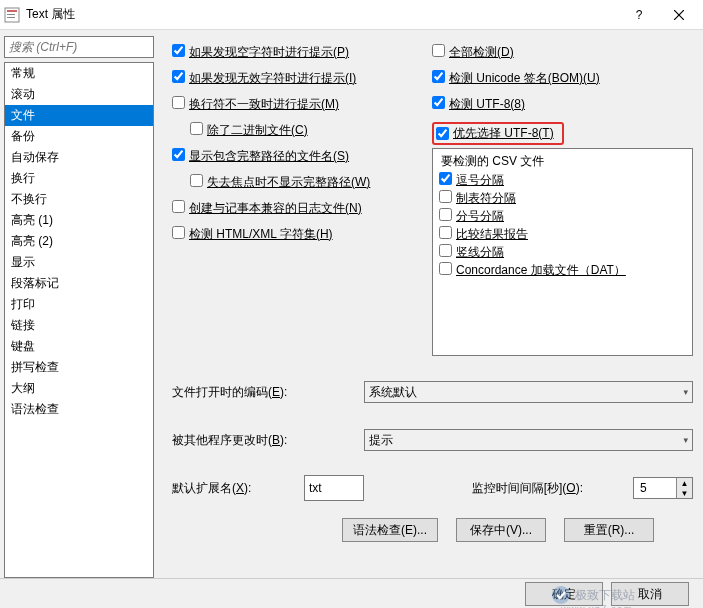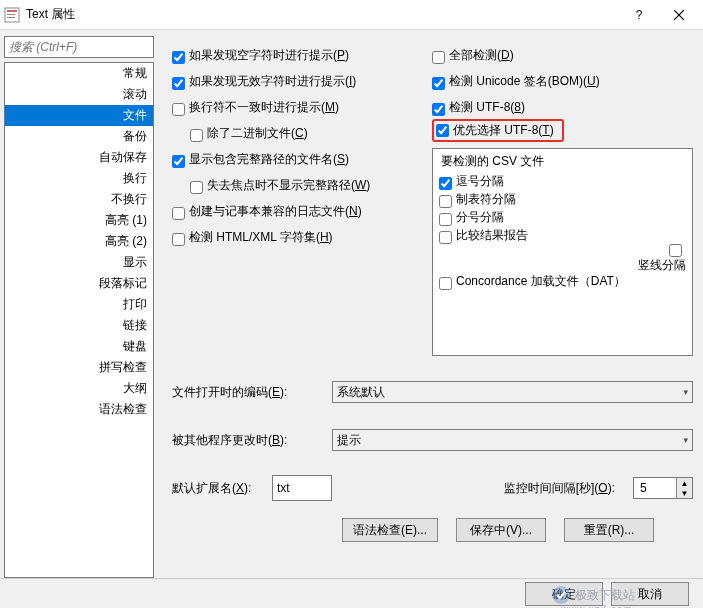--- a/index.html
+++ b/index.html
@@ -5,34 +5,34 @@
 * { box-sizing: border-box; margin: 0; padding: 0; font-family: "Microsoft YaHei", "Segoe UI", sans-serif; font-size: 12px; }
 body { background: #f0f0f0; width: 703px; height: 608px; overflow: hidden; position: relative; }
 .titlebar { height: 30px; background: #fff; border-bottom: 1px solid #ddd; display: flex; align-items: center; padding: 12px 4px; }
 .title-icon { width: 16px; height: 16px; margin-right: 6px; }
 .title-text { flex: 1; }
 .tb-btn { width: 40px; height: 30px; display: flex; align-items: center; justify-content: center; cursor: pointer; }
 .dialog-body { display: flex; height: 548px; background: #f0f0f0; }
 .left-col { width: 158px; padding: 6px 4px 0 4px; display: flex; flex-direction: column; }
 .search-box { width: 100%; height: 22px; border: 1px solid #7a7a7a; padding: 2px 4px; background: #fff; margin-bottom: 4px; color: #4d7c0f; font-style: italic; }
 .cat-list { flex: 1; border: 1px solid #7a7a7a; background: #fff; overflow-y: auto; }
-.cat-item { padding: 2px 6px; cursor: pointer; text-align: right; }
+.cat-item { padding: 2px 6px; cursor: pointer; }
 .cat-item.selected { background: #0078d7; color: #fff; }
 .right-col { flex: 1; padding: 14px 10px 6px 14px; position: relative; }
 .two-col-row { display: flex; }
 .col-a { width: 260px; }
 .col-b { flex: 1; }
-.ck-row { display: flex; align-items: flex-end; margin-bottom: 6px; height: 20px; }
+.ck-row { display: flex; align-items: flex-start; margin-bottom: 6px; height: 20px; text-decoration: underline; }
 .ck-row.indent { margin-left: 18px; }
 .ck { width: 13px; height: 13px; margin-right: 4px; }
 .red-box { border: 2px solid #e03030; padding: 1px 8px 1px 2px; display: inline-flex; align-items: center; border-radius: 3px; }
 .csv-box { border: 1px solid #7a7a7a; background: #fff; margin-top: 4px; padding: 4px 6px 4px 6px; height: 208px; }
 .csv-title { margin-bottom: 2px; padding-left: 2px; }
 .form-rows { margin-top: 16px; }
-.form-row { display: flex; align-items: center; margin-bottom: 8px; height: 40px; }
+.form-row { display: flex; align-items: center; margin-bottom: 8px; height: 40px; gap: 32px; }
 .form-label { width: 160px; }
 .form-label2 { width: 100px; }
 .sel { flex: 1; height: 22px; border: 1px solid #7a7a7a; background: #f0f0f0; padding: 0 4px; display: flex; align-items: center; justify-content: space-between; cursor: pointer; }
 .txt-input { width: 60px; height: 22px; border: 1px solid #7a7a7a; background: #fff; padding: 12px 4px; }
 .spin { width: 60px; height: 22px; border: 1px solid #7a7a7a; background: #fff; display: flex; }
 .spin-val { flex: 1; padding: 0 6px; display: flex; align-items: center; }
 .spin-btns { width: 16px; display: flex; flex-direction: column; border-left: 1px solid #888; }
 .spin-btns div { flex: 1; display: flex; align-items: center; justify-content: center; font-size: 8px; background: #e8e8e8; cursor: pointer; }
 .btn-row { display: flex; gap: 18px; margin-top: 10px; justify-content: flex-start; padding-left: 170px; }
 .btn { height: 24px; padding: 0 10px; border: 1px solid #888; background: #e1e1e1; cursor: pointer; min-width: 90px; text-align: center; line-height: 22px; }
@@ -155,21 +155,21 @@
                 <label>制表符分隔</label>
               </div>
               <div class="ck-row" style="margin-bottom: 0px; height: 18px;">
                 <input type="checkbox" class="ck" style="">
                 <label>分号分隔</label>
               </div>
               <div class="ck-row" style="margin-bottom: 0px; height: 18px;">
                 <input type="checkbox" class="ck" style="">
                 <label>比较结果报告</label>
               </div>
-              <div class="ck-row" style="margin-bottom: 10px; height: 18px; flex-direction: column;">
+              <div class="ck-row" style="margin-bottom: 0px; height: 18px;">
                 <input type="checkbox" class="ck" style="">
                 <label>竖线分隔</label>
               </div>
               <div class="ck-row" style="margin-bottom: 0px; height: 18px;">
                 <input type="checkbox" class="ck" style="">
                 <label>Concordance 加载文件（DAT）</label>
               </div>
             </div>
         </div>
       </div>

